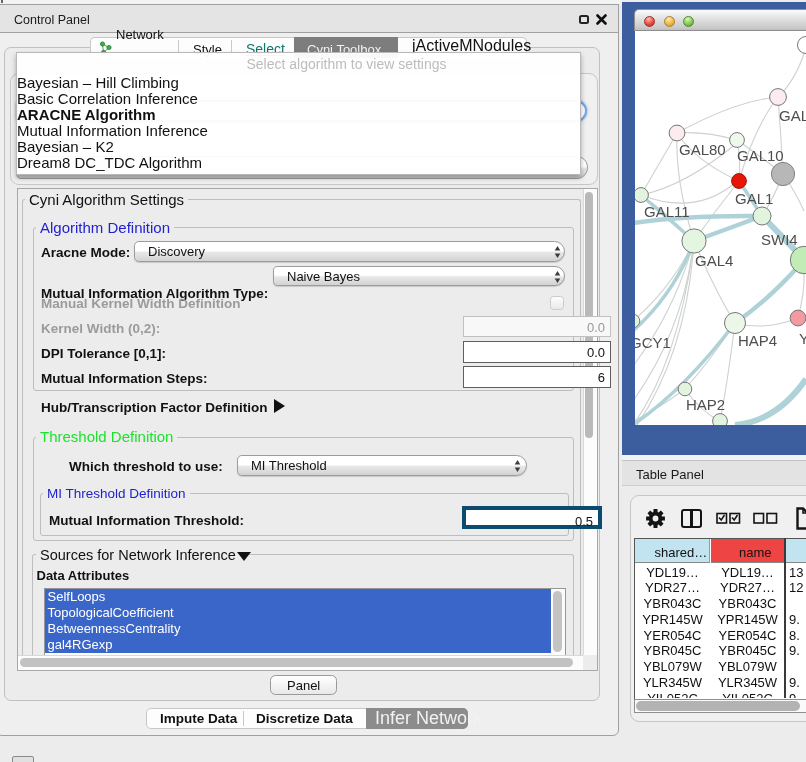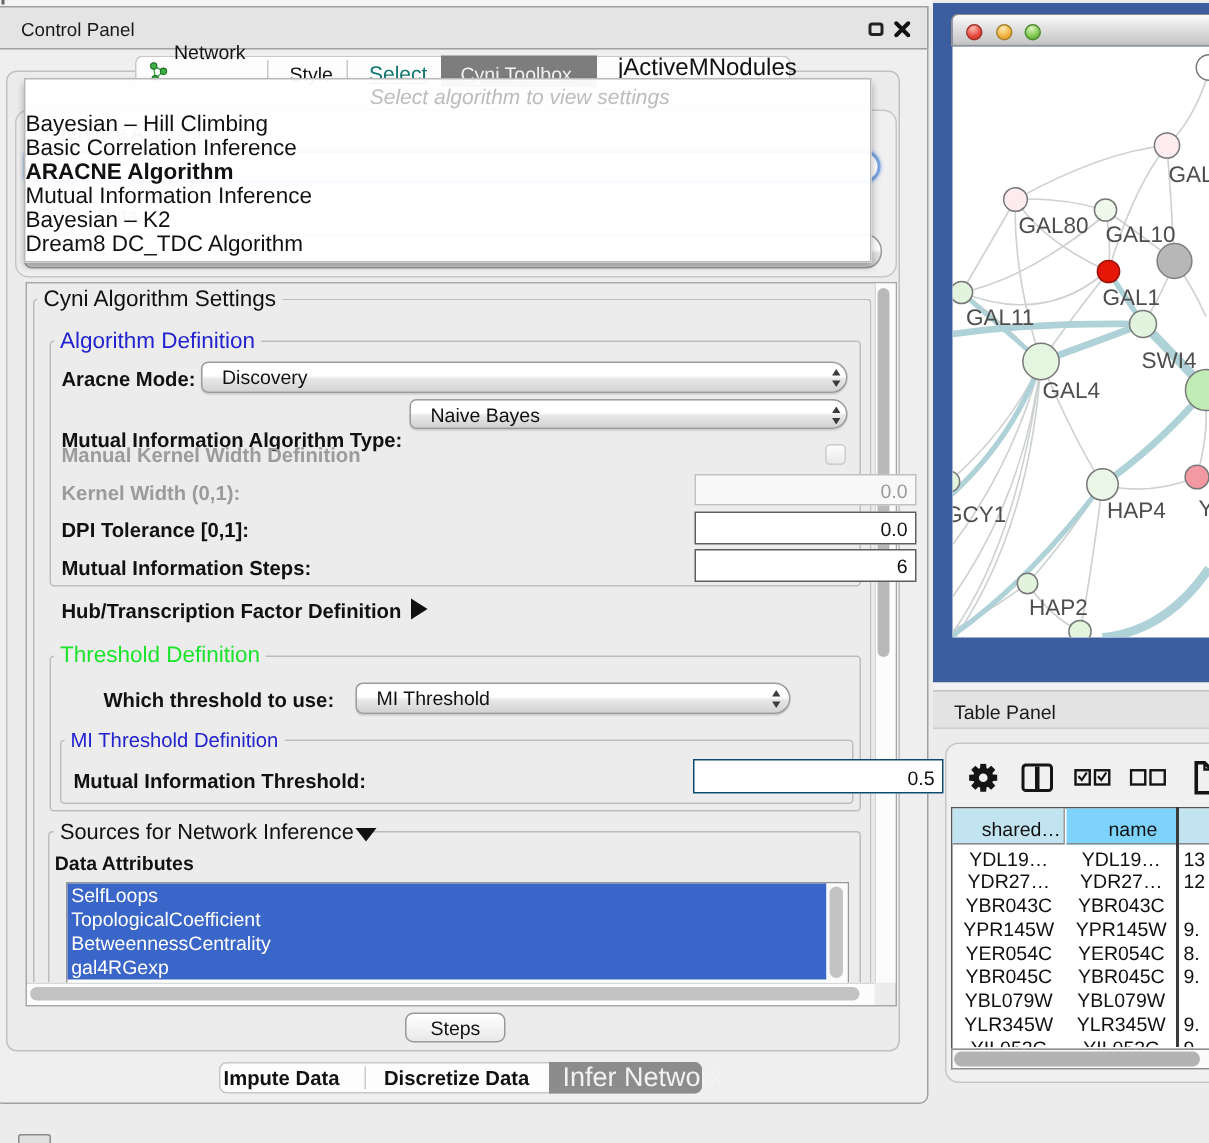--- a/index.html
+++ b/index.html
@@ -50,21 +50,21 @@
 
 <div class="abs" style="left:10px; top:73px; width:588px; height:112px; background:#f0f0f0; border:1px solid #c6c6c6; border-radius:9px;"></div>
 <div class="abs" style="left:30px; top:81px; font-size:13px; color:rgba(60,60,60,0.85);">Inference Algorithm</div>
 <div class="abs" style="left:30px; top:136px; font-size:13px; color:rgba(60,60,60,0.85);">Table Data</div>
 
 <div class="abs" style="left:16px; top:100px; width:571px; height:22px; background:#fff; border:2px solid #7aa4e0; border-radius:5px 11px 11px 5px; box-shadow:0 0 3px #7aa4e0;"></div>
 
 <div class="abs" style="left:16px; top:156px; width:572px; height:23px; background:linear-gradient(#ffffff,#ffffff 45%,#e6e6e6 55%,#cfcfcf); border:1px solid #9b9b9b; border-radius:5px 11px 11px 5px;"></div>
 
 <div class="abs" style="left:16px; top:52px; width:565px; height:123px; background:rgba(255,255,255,0.95); border:1px solid #b9b9b9; box-shadow:0 3px 5px rgba(0,0,0,0.3);"></div>
-<div class="abs" style="left:16px; top:57px; width:661px; text-align:center; font-size:14px; line-height:14px; color:#bcbcbc;font-style:italic;">Select algorithm to view settings</div>
+<div class="abs" style="left:16px; top:57px; width:661px; text-align:center; font-size:14px; line-height:14px; color:#bcbcbc;">Select algorithm to view settings</div>
 <div class="abs" style="left:17px; top:75px; font-size:15px; color:#111; line-height:16px; white-space:nowrap;">
 Bayesian – Hill Climbing<br>
 Basic Correlation Inference<br>
 <span class="b">ARACNE Algorithm</span><br>
 Mutual Information Inference<br>
 Bayesian – K2<br>
 Dream8 DC_TDC Algorithm
 </div>
 
 <div class="abs" style="left:17px; top:188px; width:581px; height:483px; border:1px solid #a8a8a8; background:#ececec;"></div>
@@ -91,21 +91,21 @@
 <div class="lbl" style="left:41px; top:276px;margin-top:11px;">Mutual Information Algorithm Type:</div>
 <div class="combo" style="left:273px; top:266px; width:292px; height:20px;"></div>
 <div class="ctext" style="left:287px; top:270px;">Naive Bayes</div>
 <svg class="arrows" style="left:553.5px; top:270.5px;" height="12" viewBox="0 0 7 12">
     <path d="M3.5 0 L6.3 4.4 L0.7 4.4 Z M3.5 12 L6.3 7.6 L0.7 7.6 Z" fill="#3c3c3c"></path>
   </svg>
 
 <div class="lbl" style="left:41px; top:297px; color:#9b9b9b;">Manual Kernel Width Definition</div>
 <div class="abs" style="left:550px; top:296px; width:14px; height:14px; background:linear-gradient(#fdfdfd,#e9e9e9); border:1px solid #cccccc; border-radius:3.5px;"></div>
 
-<div class="lbl" style="left:41px; top:322px; color:#9b9b9b;">Kernel Width (0,1):</div>
+<div class="lbl" style="left:41px; top:322px; color:#9b9b9b;">Kernel Width (0,2):</div>
 <div class="inp" style="left:419px; top:316px; width:148px; height:21px; background:#f8f8f8; border:1px solid #c0c0c0; color:#999; padding:3px 5px 0 0;">0.0</div>
 
 <div class="lbl" style="left:41px; top:347px;">DPI Tolerance [0,1]:</div>
 <div class="inp" style="left:419px; top:341px; width:148px; height:22px; border:1.5px solid #5e5e5e; padding:3px 5px 0 0;">0.0</div>
 
 <div class="lbl" style="left:41px; top:372px;">Mutual Information Steps:</div>
 <div class="inp" style="left:419px; top:366px; width:148px; height:22px; border:1.5px solid #5e5e5e; padding:3px 5px 0 0;">6</div>
 
 <div class="lbl" style="left:41px; top:401px;">Hub/Transcription Factor Definition</div>
 <div class="abs" style="left:274px; top:399px; width:0; height:0; border-left:11px solid #111; border-top:7.5px solid transparent; border-bottom:7.5px solid transparent;"></div>
@@ -116,38 +116,38 @@
 <div class="lbl" style="left:69px; top:460px;">Which threshold to use:</div>
 <div class="combo" style="left:237px; top:455px; width:290px; height:21px;"></div>
 <div class="ctext" style="left:251px; top:459px;">MI Threshold</div>
 <svg class="arrows" style="left:514px; top:459.5px;" height="12" viewBox="0 0 7 12">
     <path d="M3.5 0 L6.3 4.4 L0.7 4.4 Z M3.5 12 L6.3 7.6 L0.7 7.6 Z" fill="#3c3c3c"></path>
   </svg>
 
 <div class="abs" style="left:40px; top:493px; width:529px; height:43px; border:1px solid #bdbdbd; border-radius:3px;"></div>
 <div class="gtitle" style="left:43px; top:487px; color:#2222cf; font-size:13.5px;">MI Threshold Definition</div>
 <div class="lbl" style="left:49px; top:514px;">Mutual Information Threshold:</div>
-<div class="inp" style="left:418px; top:506px; width:167px; height:23px; border:1px solid #0c4a6e; padding:4px 5px 0 0;">0.5</div>
+<div class="inp" style="left:418px; top:506px; width:140px; height:23px; border:4px solid #0c4a6e; padding:4px 5px 0 0;">0.5</div>
 
 <div class="abs" style="left:32px; top:554px; width:542px; height:101px; border:1px solid #bdbdbd; border-bottom:none; border-radius:3px 3px 0 0;"></div>
 <div class="gtitle" style="left:36px; top:548px; color:#111; font-size:14.5px;">Sources for Network Inference</div>
 <div class="abs" style="left:237px; top:552px; width:0; height:0; border-top:9px solid #111; border-left:7.5px solid transparent; border-right:7.5px solid transparent;"></div>
 <div class="lbl" style="left:36.5px; top:568.5px; font-size:13px;">Data Attributes</div>
 
 <div class="abs" style="left:44px; top:588px; width:522px; height:67px; background:#fff; border:1px solid #979797; border-bottom:none;"></div>
 <div class="abs" style="left:45px; top:588.5px; width:506px; height:64.5px; background:#3b66c9; color:#fff; font-size:13px; line-height:16.1px; padding:0 0 0 2.5px; overflow:hidden;">SelfLoops<br>TopologicalCoefficient<br>BetweennessCentrality<br>gal4RGexp</div>
 <div class="abs" style="left:551px; top:589px; width:14px; height:66px; background:#fbfbfb;"></div>
 <div class="abs" style="left:553px; top:591px; width:9px; height:61px; background:#c3c3c3; border-radius:4.5px;"></div>
 
 <div class="abs" style="left:270px; top:675px; width:67px; height:20px; background:linear-gradient(#ffffff,#f4f4f4 50%,#e8e8e8); border:1px solid #999999; border-radius:5.5px;"></div>
-<div class="abs" style="left:287px; top:679px; font-size:13px; line-height:13px; color:#111;">Steps</div>
+<div class="abs" style="left:287px; top:679px; font-size:13px; line-height:13px; color:#111;">Panel</div>
 
 <div class="abs" style="left:146px; top:708px; width:322px; height:21px; background:#fdfdfd; border:1px solid #c8c8c8; border-radius:5px;"></div>
 <div class="abs" style="left:366px; top:708px; width:102px; height:21px; background:#8c8c8c; border-radius:0 5px 5px 0;"></div>
-<div class="abs b" style="left:149px; top:712px; font-size:13.5px; line-height:13px; color:#111;">Impute Data</div>
+<div class="abs b" style="left:160px; top:712px; font-size:13.5px; line-height:13px; color:#111;">Impute Data</div>
 <div class="abs" style="left:243px; top:711px; width:1px; height:15px; background:#c9c9c9;"></div>
 <div class="abs b" style="left:256px; top:712px; font-size:13.5px; line-height:13px; color:#111;">Discretize Data</div>
 <div class="abs" style="left:375px; top:712px; font-size:18px; line-height:13px; color:#f2f2f2;">Infer Network</div>
 
 <div class="abs" style="left:12px; top:756px; width:22px; height:8px; background:#e0e0e0; border:1.5px solid #8a8a8a; border-radius:2px;"></div>
 
 <div class="abs" style="left:622px; top:2px; width:184px; height:453px; background:#3c5d9e;"></div>
 <div class="abs" style="left:634px; top:9px; width:172px; height:22px; background:linear-gradient(#fbfbfb,#e3e3e3 40%,#c9c9c9 90%,#bdbdbd); border:1px solid #8f8f8f; border-right:none; border-radius:5px 0 0 0;"></div>
 <div class="abs" style="left:644px; top:16px; width:11px; height:11px; border-radius:50%; background:radial-gradient(circle at 40% 22%, #fdbdb2, #e6473c 60%, #c02a20); border:0.5px solid #a03028;"></div>
 <div class="abs" style="left:663.5px; top:16px; width:11px; height:11px; border-radius:50%; background:radial-gradient(circle at 40% 22%, #fdeab2, #f2b23c 60%, #cf9028); border:0.5px solid #a8812c;"></div>
@@ -260,21 +260,21 @@
       <rect x="14" y="1.5" width="9.5" height="9.5"></rect>
     </g>
   </svg>
 <svg class="abs" style="left:796px; top:507px;" width="12" height="23" viewBox="0 0 12 23">
     <path d="M1.5 1.5 h5.5 l4.5 4.5 v15.5 h-10 z" fill="none" stroke="#141414" stroke-width="2.4"></path>
     <path d="M7 1.5 v4.5 h4.5" fill="none" stroke="#141414" stroke-width="1.6"></path>
   </svg>
 
 <div class="abs" style="left:633.5px; top:537.5px; width:172.5px; height:161px; background:#fff; border:1px solid #555; border-right:none;"></div>
 <div class="abs" style="left:634.5px; top:538.5px; width:75.5px; height:24px; background:#c2e3f0; border-right:1px solid #9a9a9a; border-bottom:1px solid #888; font-size:13px; color:#111; padding:6px 0 0 20px;">shared…</div>
-<div class="abs" style="left:711px; top:538.5px; width:73px; height:24px; background:#7dd3fc; border-bottom:1px solid #888; font-size:13px; color:#111; padding:6px 0 0 28px;">name</div>
+<div class="abs" style="left:711px; top:538.5px; width:73px; height:24px; background:#ef4444; border-bottom:1px solid #888; font-size:13px; color:#111; padding:6px 0 0 28px;">name</div>
 <div class="abs" style="left:785.5px; top:538.5px; width:20.5px; height:24px; background:#c2e3f0; border-bottom:1px solid #888;"></div>
 <div class="abs" style="left:784px; top:538px; width:1.5px; height:160px; background:#3a3a3a;"></div>
 <div class="abs" style="left:634.5px; top:564.5px; width:76px; text-align:center; font-size:13px; color:#111; line-height:15.8px;">YDL19…<br>YDR27…<br>YBR043C<br>YPR145W<br>YER054C<br>YBR045C<br>YBL079W<br>YLR345W<br>YIL052C</div>
 <div class="abs" style="left:711px; top:564.5px; width:73px; text-align:center; font-size:13px; color:#111; line-height:15.8px;">YDL19…<br>YDR27…<br>YBR043C<br>YPR145W<br>YER054C<br>YBR045C<br>YBL079W<br>YLR345W<br>YIL052C</div>
 <div class="abs" style="left:789px; top:564.5px; font-size:13px; color:#111; line-height:15.8px;">13<br>12<br>&nbsp;<br>9.<br>8.<br>9.<br>&nbsp;<br>9.<br>9.</div>
 
 <div class="abs" style="left:634.5px; top:697.5px; width:171.5px; height:1.5px; background:#ffffff;"></div>
 
 <div class="abs" style="left:633.5px; top:698.5px; width:172.5px; height:14px; background:#fafafa; border:1px solid #8e8e8e; border-right:none;"></div>
 <div class="abs" style="left:636px; top:700.5px; width:164px; height:10px; background:#b3b3b3; border-radius:5px;"></div>

